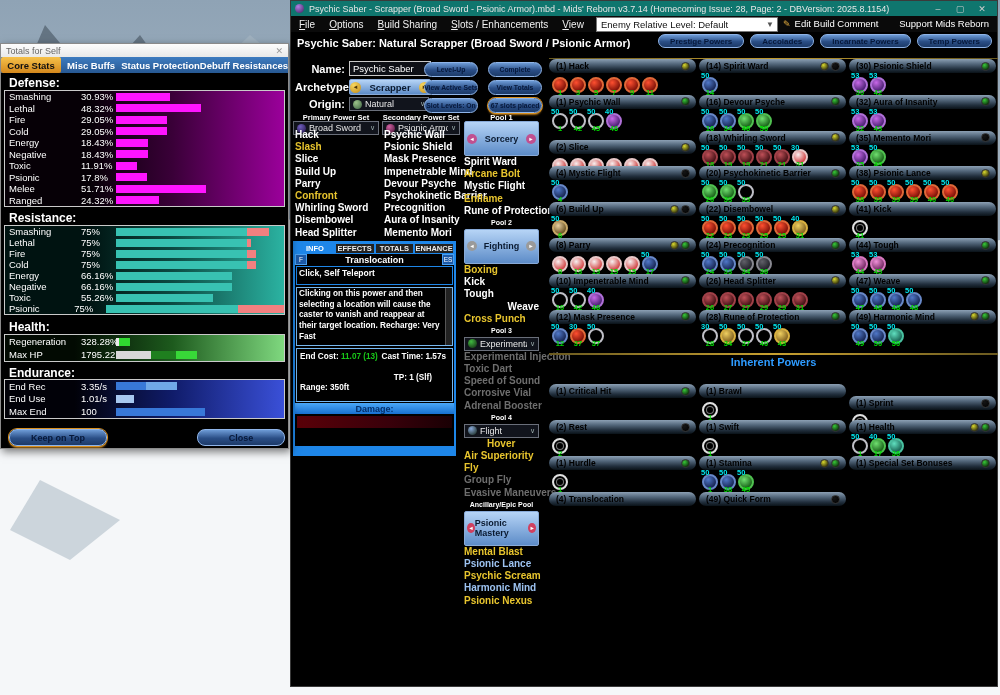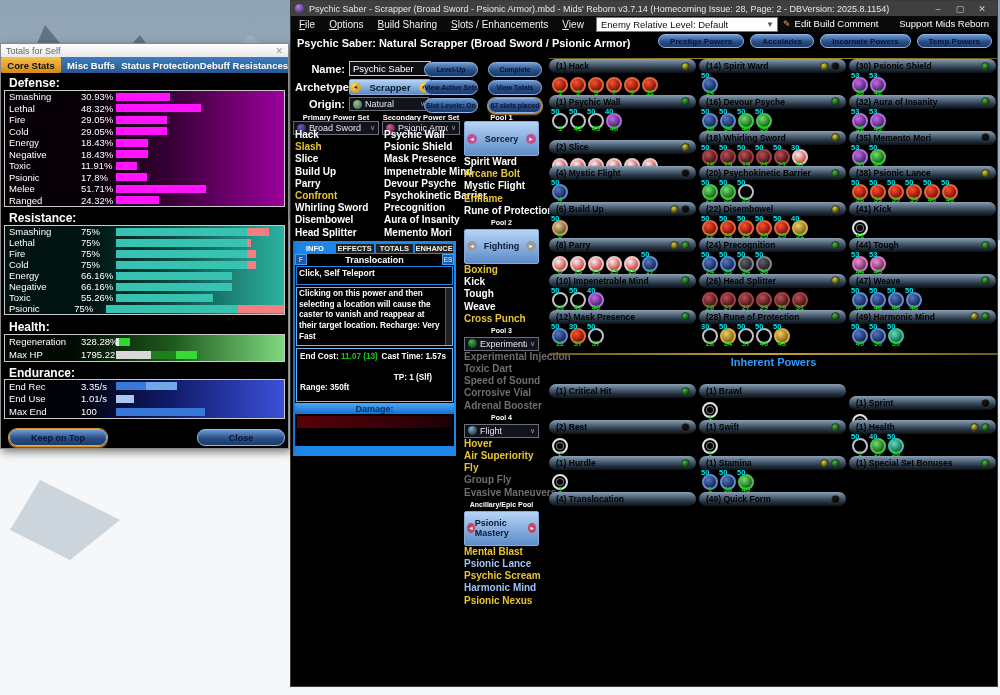--- a/index.html
+++ b/index.html
@@ -31,21 +31,21 @@
   #hp-box{background:linear-gradient(90deg,#020a02 25%,#1d5a1d 60%,#7fd87f 100%);}
   #end-box{background:linear-gradient(90deg,#010108 25%,#101c6a 60%,#3a50d8 100%);}
   .pill{display:inline-flex;align-items:center;justify-content:center;
         background:linear-gradient(#6d9bd6,#2a4e86 55%,#1c3a68);border:1px solid #8fb4e8;
         border-radius:8px;color:#06183a;font-weight:bold;cursor:pointer;white-space:nowrap;}
   .pill.gold{box-shadow:0 0 0 1px #d89020, 0 2px 2px rgba(216,144,32,.8);}
   #tot-btns .pill{position:absolute;height:15px;font-size:9px;}
   
   #mw{position:absolute;left:290px;top:0;width:708px;height:687px;background:#000;
       border:1px solid #3a3a3a;box-sizing:border-box;}
-  #mw-titlebar{height:15px;background:#404040;display:flex;align-items:center;padding:0 4px;}
+  #mw-titlebar{height:15px;background:#0f766e;display:flex;align-items:center;padding:0 4px;}
   #mw-icon{width:9px;height:9px;border-radius:50%;background:radial-gradient(circle at 35% 30%,#b080e0,#402060);margin-right:5px;}
   #mw-title{color:#e6e6e6;font-size:9px;white-space:nowrap;overflow:hidden;flex:1;}
   .winctl{color:#ccc;font-size:9px;width:22px;text-align:center;cursor:pointer;}
   #mw-menubar{height:16px;background:#0a0a0a;display:flex;align-items:center;position:relative;}
   #menu{display:flex;gap:14px;padding-left:8px;}
   #menu span{color:#f0f0f0;font-size:10px;cursor:pointer;}
   #enemy-combo{position:absolute;left:305px;top:1px;width:176px;height:13px;background:#fff;
                border:1px solid #777;display:flex;align-items:center;font-size:9.5px;color:#111;
                padding-left:4px;justify-content:space-between;cursor:pointer;}
   #enemy-combo .chev{color:#555;font-size:8px;padding-right:3px;}
@@ -268,40 +268,40 @@
         <div class="pitem" style="color: rgb(255, 255, 255);">Rune of Protection</div>
         <div class="poollabel">Pool 2</div>
         <div class="pselector">
           <span class="pic" style="background: rgb(154, 154, 154);">◄</span>
           <span class="ptxt">Fighting</span>
           <span class="pic" style="background: rgb(154, 154, 154);">►</span>
         </div>
         <div class="pitem" style="color: rgb(232, 197, 46);">Boxing</div>
         <div class="pitem" style="color: rgb(255, 255, 255);">Kick</div>
         <div class="pitem" style="color: rgb(255, 255, 255);">Tough</div>
-        <div class="pitem" style="color: rgb(255, 255, 255);">Weave</div>
+        <div class="pitem" style="color: rgb(255, 255, 255); text-align: right;">Weave</div>
         <div class="pitem" style="color: rgb(232, 197, 46);">Cross Punch</div>
         <div class="poollabel">Pool 3</div>
         <div class="ddl">
           <span class="ico" style="background: radial-gradient(circle at 35% 30%, rgb(64, 184, 64), rgb(16, 32, 16));"></span>
           <span class="txt">Experimentation</span>
           <span class="chev">∨</span>
         </div>
         <div class="pitem" style="color: rgb(110, 110, 110);">Experimental Injection</div>
         <div class="pitem" style="color: rgb(110, 110, 110);">Toxic Dart</div>
         <div class="pitem" style="color: rgb(110, 110, 110);">Speed of Sound</div>
         <div class="pitem" style="color: rgb(110, 110, 110);">Corrosive Vial</div>
         <div class="pitem" style="color: rgb(110, 110, 110);">Adrenal Booster</div>
         <div class="poollabel">Pool 4</div>
         <div class="ddl">
           <span class="ico" style="background: radial-gradient(circle at 35% 30%, rgb(136, 168, 216), rgb(16, 32, 16));"></span>
           <span class="txt">Flight</span>
           <span class="chev">∨</span>
         </div>
-        <div class="pitem" style="color: rgb(232, 197, 46);">Hover</div>
+        <div class="pitem" style="color: rgb(232, 197, 46); margin-left: 23px;">Hover</div>
         <div class="pitem" style="color: rgb(232, 197, 46);">Air Superiority</div>
         <div class="pitem" style="color: rgb(232, 197, 46);">Fly</div>
         <div class="pitem" style="color: rgb(110, 110, 110);">Group Fly</div>
         <div class="pitem" style="color: rgb(110, 110, 110);">Evasive Maneuvers</div>
         <div class="poollabel">Ancillary/Epic Pool</div>
         <div class="pselector">
           <span class="pic" style="background: rgb(208, 64, 96);">◄</span>
           <span class="ptxt">Psionic Mastery</span>
           <span class="pic" style="background: rgb(208, 64, 96);">►</span>
         </div>

